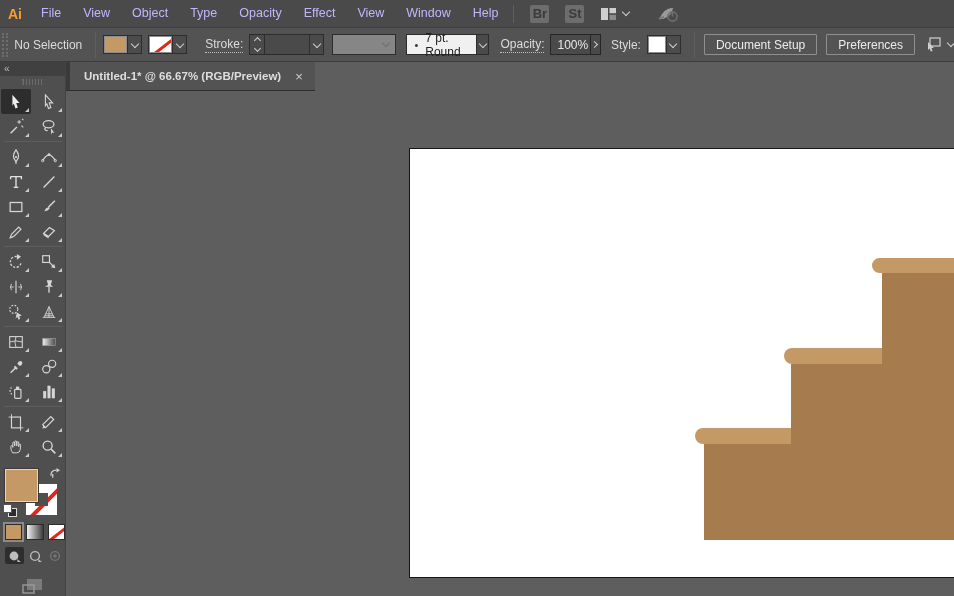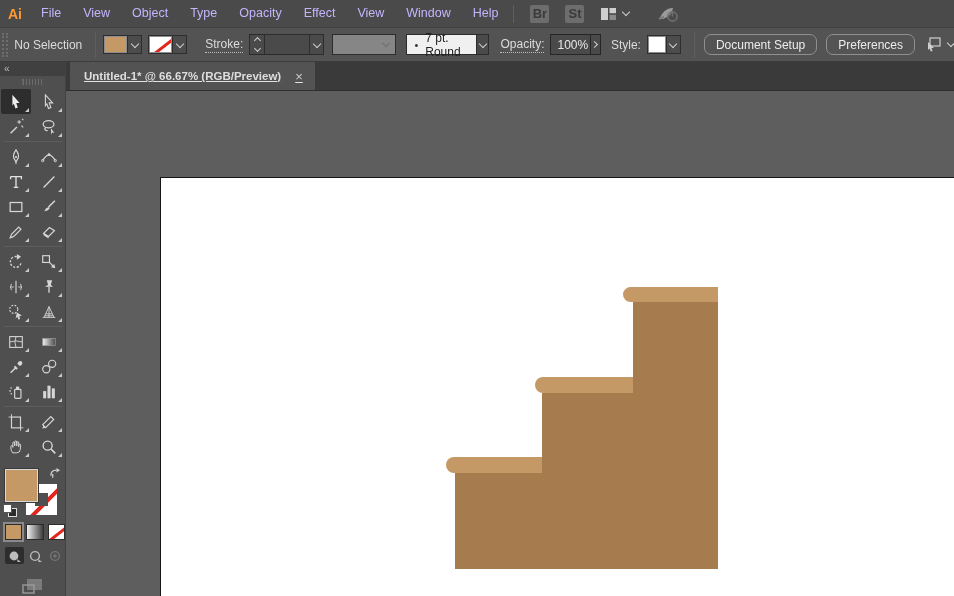--- a/index.html
+++ b/index.html
@@ -46,21 +46,21 @@
   .brush-bullet { font-size:11px; color:#333; }
   .brush-chev { width:16px; height:21px; background:#4a4a4a; border:1px solid #2c2c2c; border-left:none;
                 display:flex; align-items:center; justify-content:center; }
   .brush-chev .chev { margin:-2px 0 0 0; }
   .opacity-field { width:52px; height:21px; background:#4a4a4a; border:1px solid #262626; color:#e8e8e8;
                    display:flex; align-items:center; padding-left:6px; }
   .opacity-btn { width:13px; height:21px; background:#4a4a4a; border:1px solid #262626; border-left:none;
                  display:flex; align-items:center; justify-content:center; }
   .opacity-btn .chev { transform:rotate(-45deg); margin:0 2px 0 0; width:5px; height:5px; }
   .style-swatch { width:18px; height:17px; background:#fff; border:1px solid #8d8d8d; }
-  .cb-btn { height:21px; padding:0 11px; border:1px solid #8f8f8f; border-radius:7px; background:#545454;
+  .cb-btn { height:21px; padding:0 11px; border:1px solid #8f8f8f; border-radius:1px; background:#545454;
             color:#ececec; display:flex; align-items:center; font-size:12px; margin-left:9px; white-space:nowrap; }
   .panel-ctl-icon { margin-left:10px; display:flex; align-items:center; }
 
   
   #main { display:flex; height:534px; }
   #toolspanel { width:66px; background:#4f4f4f; border-right:1px solid #434343; display:flex; flex-direction:column; }
   .tp-header { height:14px; background:#404040; color:#b9b9b9; font-size:10px; line-height:13px; padding-left:4px; letter-spacing:-1px; }
   .tp-grip { height:12px; display:flex; align-items:center; justify-content:center; }
   .tp-grip span { width:22px; height:6px; border-left:1px dotted #6c6c6c; background:repeating-linear-gradient(90deg,#6c6c6c 0 1px,transparent 1px 3px); }
   #tools-grid { display:grid; grid-template-columns:1fr 1fr; justify-items:center; padding-top:2px; }
@@ -90,21 +90,21 @@
   .grad-btn { background:linear-gradient(90deg,#f2f2f2,#3c3c3c); }
   .none-btn { background:#fff; position:relative; overflow:hidden; }
   .none-btn::after { content:""; position:absolute; left:-4px; top:6px; width:30px; height:3px; background:#e1251b; transform:rotate(-38deg); }
   #modesrow { display:flex; gap:2px; padding:7px 0 0 5px; }
   .mode { width:19px; height:17px; display:flex; align-items:center; justify-content:center; border-radius:2px; }
   .mode.sel { background:#2d2d2d; }
   .mode.dim { opacity:.35; }
   #screenmode { display:flex; justify-content:center; padding-top:12px; }
 
   
-  #rightcol { flex:1; display:flex; flex-direction:column;text-decoration:underline; }
+  #rightcol { flex:1; display:flex; flex-direction:row; }
   #tabbar { height:29px; background:#3a3a3a; display:flex; align-items:flex-end; border-bottom:1px solid #2e2e2e; }
   .doc-tab { height:28px; background:#535353; display:flex; align-items:center; gap:14px; padding:0 12px 0 14px;
              margin-left:4px; font-size:11.5px; font-weight:bold; color:#dedede; }
   .tab-close { color:#cfcfcf; font-size:13px; font-weight:normal; line-height:1; }
   #canvas { position:relative; flex:1; background:#5e5e5e; overflow:hidden; }
   #artboard { position:absolute; left:94px; top:86px; width:800px; height:430px; background:#fff; border:1px solid #151515; }
   #artwork-svg { position:absolute; left:0; top:0; width:887px; height:505px; }
 </style>
 </head>
 <body>

